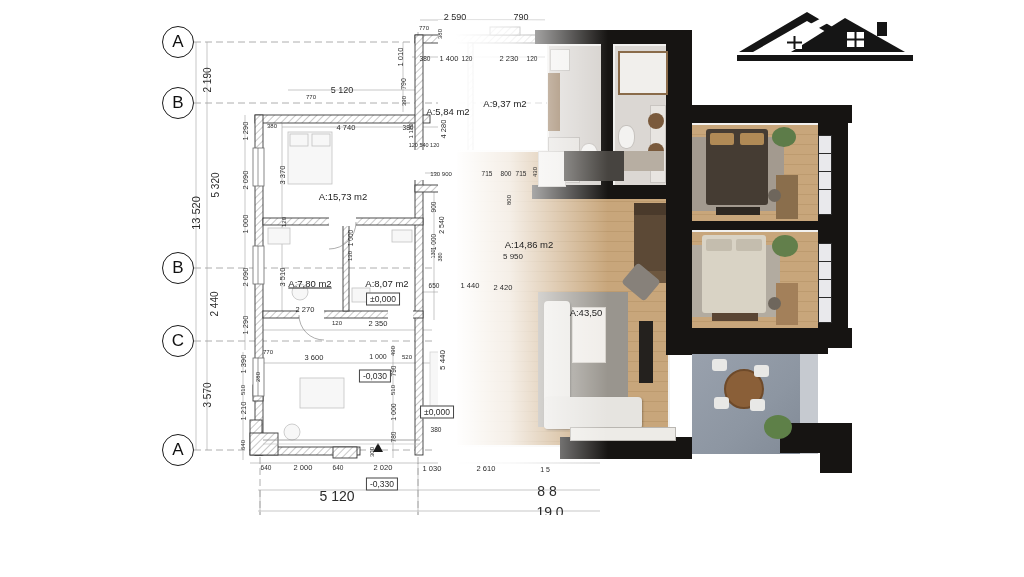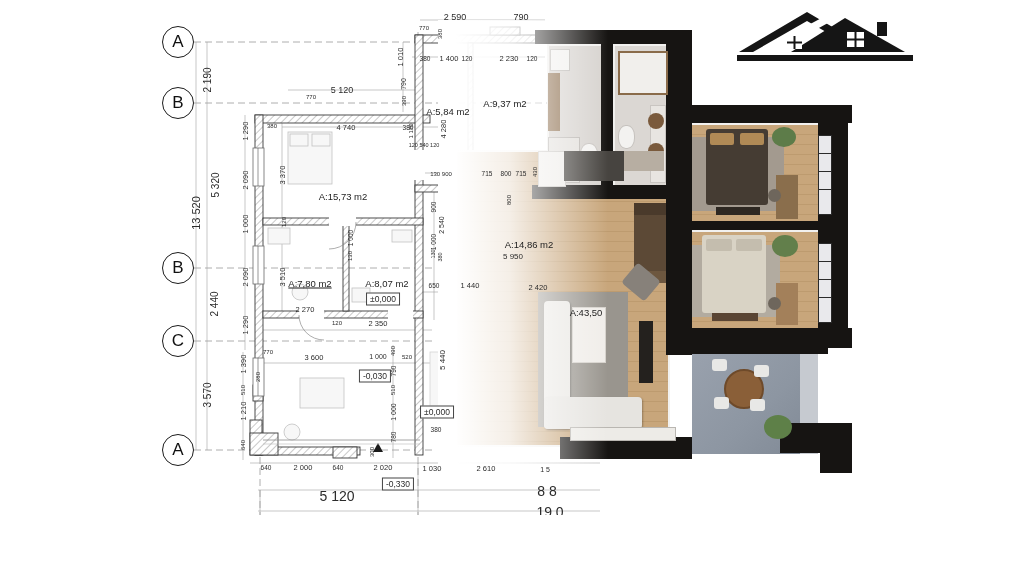--- a/index.html
+++ b/index.html
@@ -261,21 +261,21 @@
       <span class="lbl " style="left: 350px; top: 238px; transform: translate(-50%, -50%) rotate(-90deg); font-size: 6.5px;">1 000</span>
       <span class="lbl " style="left: 350px; top: 256px; transform: translate(-50%, -50%) rotate(-90deg); font-size: 6px;">130</span>
       <span class="lbl " style="left: 433px; top: 207px; transform: translate(-50%, -50%) rotate(-90deg); font-size: 6.5px;">900</span>
       <span class="lbl " style="left: 441px; top: 225px; transform: translate(-50%, -50%) rotate(-90deg); font-size: 7px;">2 540</span>
       <span class="lbl " style="left: 433px; top: 242px; transform: translate(-50%, -50%) rotate(-90deg); font-size: 6.5px;">1 000</span>
       <span class="lbl " style="left: 433px; top: 254px; transform: translate(-50%, -50%) rotate(-90deg); font-size: 5.5px;">130</span>
       <span class="lbl " style="left: 440px; top: 257px; transform: translate(-50%, -50%) rotate(-90deg); font-size: 5.5px;">380</span>
       <span class="lbl " style="left: 513px; top: 256px; font-size: 8px;">5 950</span>
       <span class="lbl " style="left: 434px; top: 285px; font-size: 6.5px;">650</span>
       <span class="lbl " style="left: 470px; top: 285px;">1 440</span>
-      <span class="lbl " style="left: 538px; top: 287px;">2 420</span>
+      <span class="lbl " style="left: 503px; top: 287px;">2 420</span>
       <span class="lbl " style="left: 305px; top: 309px;">2 270</span>
       <span class="lbl " style="left: 337px; top: 323px; font-size: 6px;">120</span>
       <span class="lbl " style="left: 378px; top: 323px;">2 350</span>
       <span class="lbl " style="left: 314px; top: 357px;">3 600</span>
       <span class="lbl " style="left: 378px; top: 356px; font-size: 7px;">1 000</span>
       <span class="lbl " style="left: 407px; top: 357px; font-size: 6px;">520</span>
       <span class="lbl " style="left: 442px; top: 360px; transform: translate(-50%, -50%) rotate(-90deg); font-size: 8px;">5 440</span>
       <span class="lbl " style="left: 393px; top: 351px; transform: translate(-50%, -50%) rotate(-90deg); font-size: 6px;">490</span>
       <span class="lbl " style="left: 393px; top: 371px; transform: translate(-50%, -50%) rotate(-90deg); font-size: 6.5px;">790</span>
       <span class="lbl " style="left: 393px; top: 390px; transform: translate(-50%, -50%) rotate(-90deg); font-size: 6px;">510</span>
@@ -302,21 +302,21 @@
       <span class="lbl room-lbl" style="left: 343px; top: 196px; text-align: right;">A:15,73 m2</span>
       <span class="lbl room-lbl" style="left: 310px; top: 283px; text-decoration: underline;">A:7,80 m2</span>
       <span class="lbl room-lbl" style="left: 387px; top: 283px;">A:8,07 m2</span>
       <span class="lbl room-lbl" style="left: 448px; top: 111px;">A:5,84 m2</span>
       <span class="lbl room-lbl" style="left: 505px; top: 103px;">A:9,37 m2</span>
       <span class="lbl room-lbl" style="left: 529px; top: 244px;">A:14,86 m2</span>
       <span class="lbl room-lbl" style="left: 538px; top: 312px; margin-left: 48px;">A:43,50</span>
       <span class="lbl level" style="left: 383px; top: 299px;">±0,000</span>
       <span class="lbl level" style="left: 375px; top: 376px;">-0,030</span>
       <span class="lbl level" style="left: 437px; top: 412px;">±0,000</span>
-      <span class="lbl level" style="left: 398px; top: 484px;">-0,330</span>
+      <span class="lbl level" style="left: 382px; top: 484px;">-0,330</span>
       <div class="gmark" style="left: 178px; top: 42px;">A</div>
       <div class="gmark" style="left: 178px; top: 103px;">B</div>
       <div class="gmark" style="left: 178px; top: 268px;">B</div>
       <div class="gmark" style="left: 178px; top: 341px;">C</div>
       <div class="gmark" style="left: 178px; top: 450px;">A</div>
       <div class="gmark" style="left: 260px; top: 545px;">1</div>
       <div class="gmark" style="left: 418px; top: 545px;">2</div>
     </div>
 
   <div id="logo">

